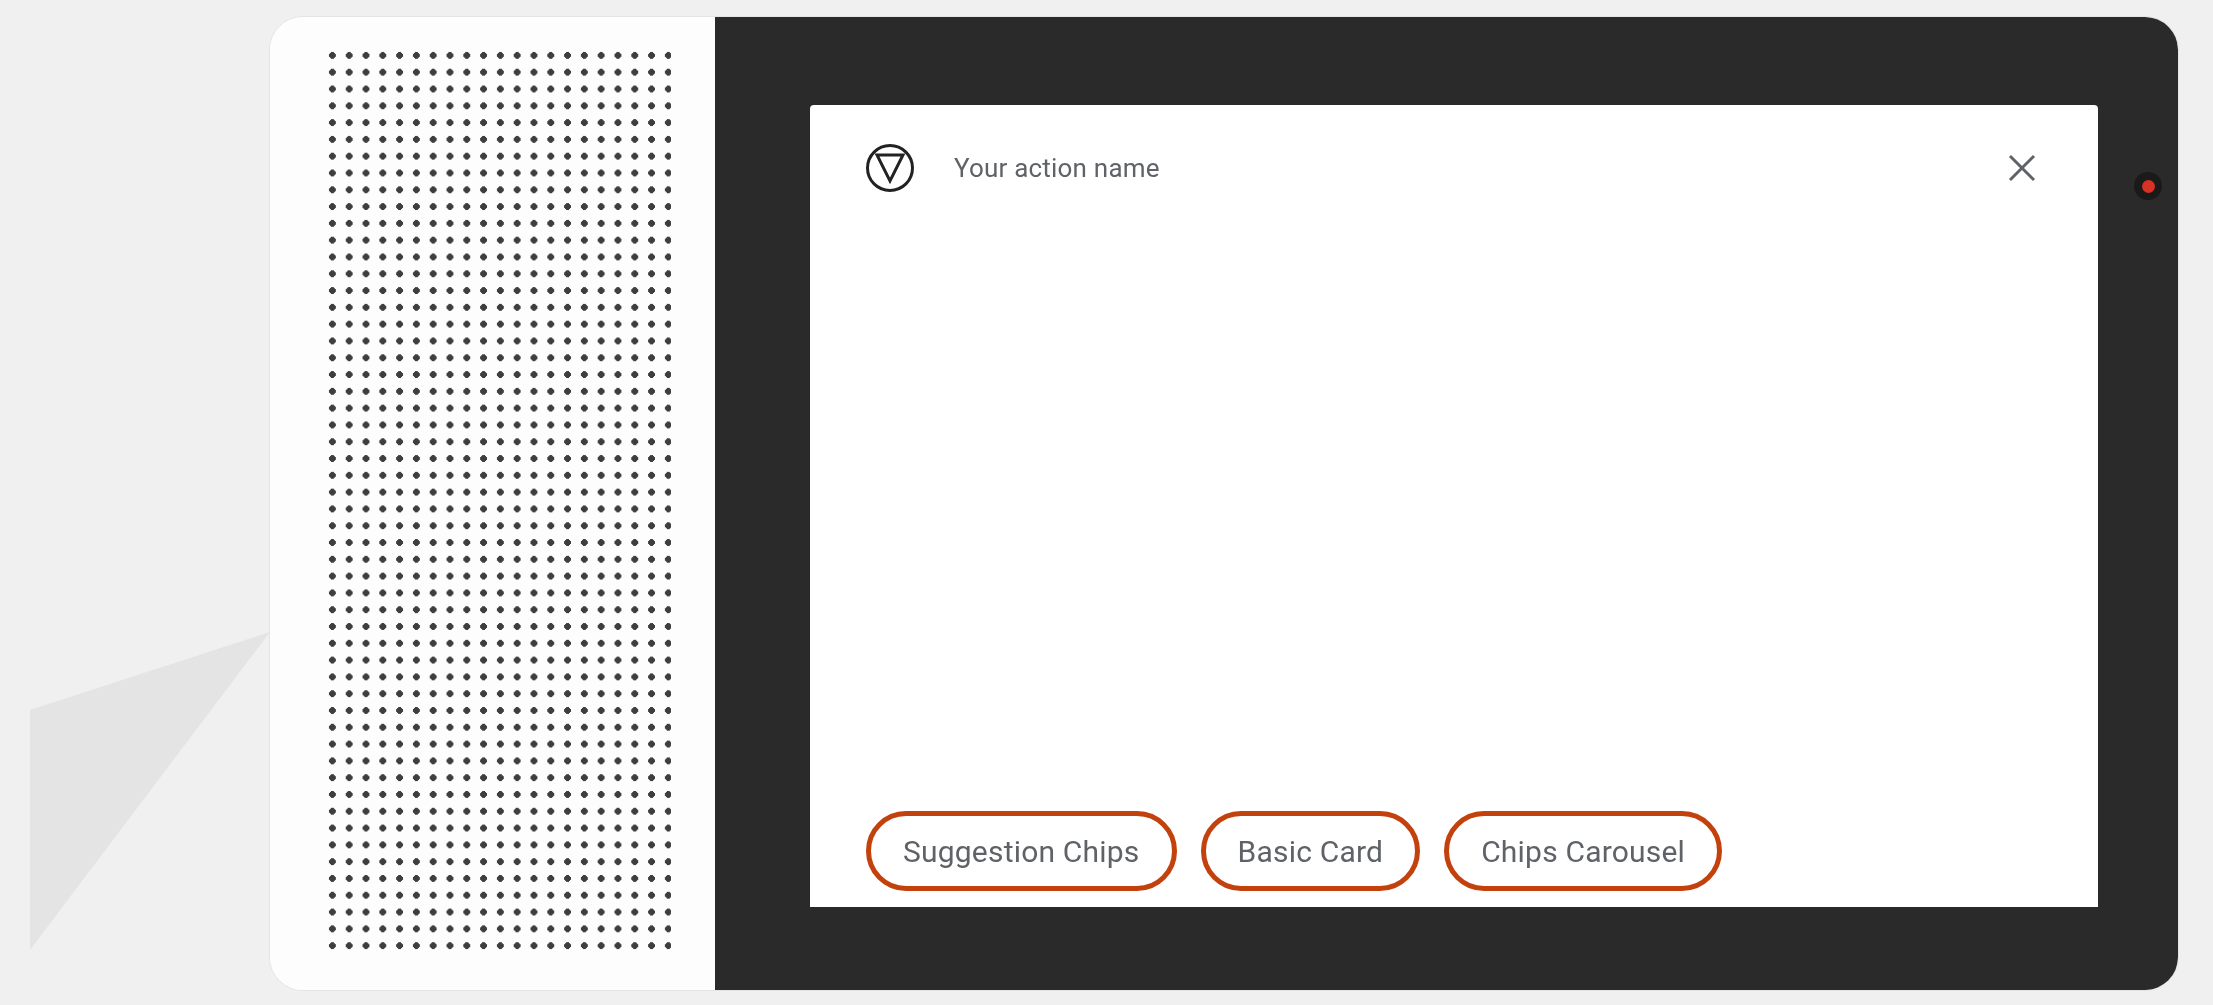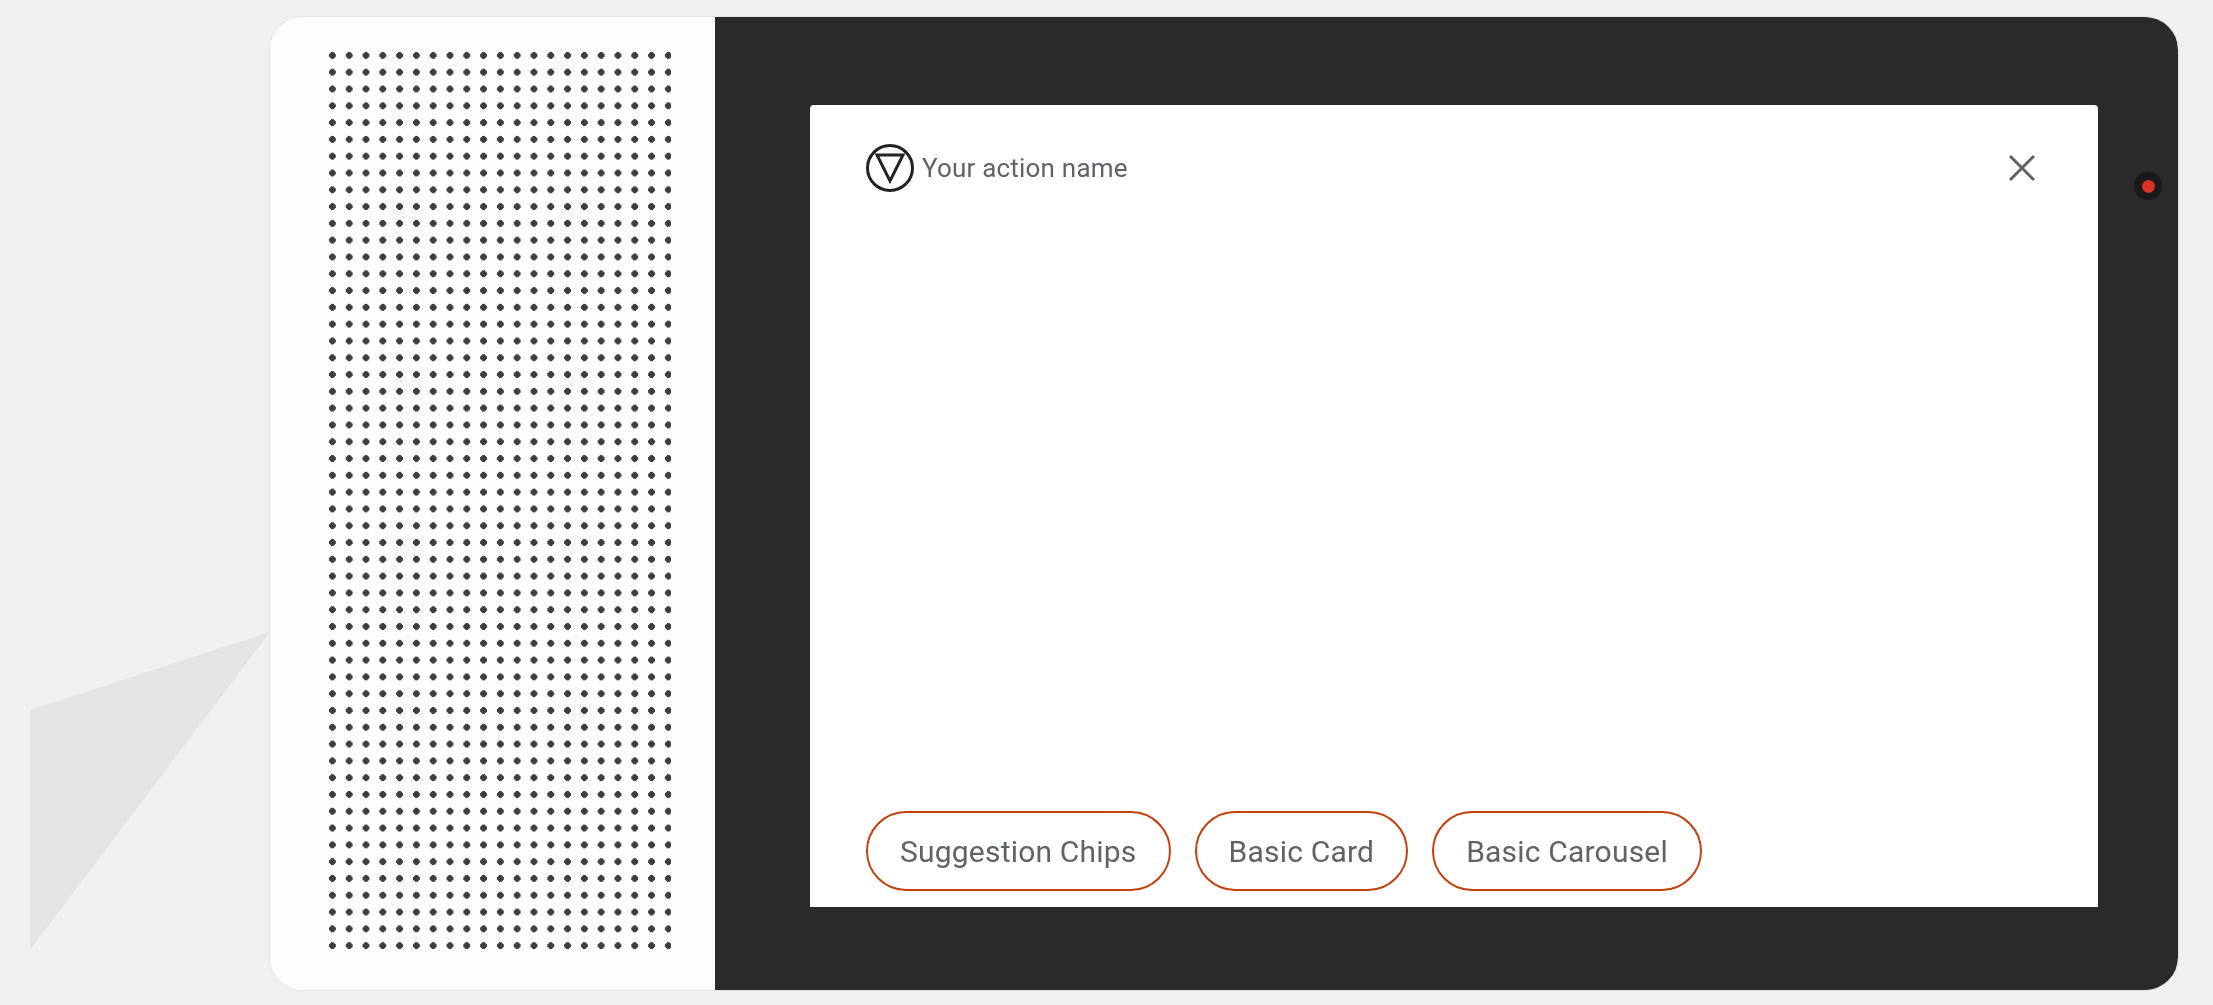--- a/index.html
+++ b/index.html
@@ -112,21 +112,21 @@
     height: 48px;
     border: 3px solid #222;
     border-radius: 50%;
     display: flex;
     align-items: center;
     justify-content: center;
     flex-shrink: 0;
   }
   .action-icon svg { display: block; }
   .action-title {
-    margin-left: 8px;
+    margin-left: 40px;
     font-size: 26px;
     color: #5f6368;
     font-weight: 400;
     letter-spacing: 0.2px;
   }
   .spacer { flex: 1; }
   .close-btn {
     width: 40px;
     height: 40px;
     display: flex;
@@ -142,21 +142,21 @@
 
   
   .chips {
     display: flex;
     gap: 24px;
     padding: 0 0 16px 56px;
   }
   .chip {
     height: 80px;
     padding: 0 32px;
-    border: 2px solid #c2410c;
+    border: 5px solid #c2410c;
     border-radius: 40px;
     background: #fff;
     font-size: 30px;
     color: #5f6368;
     display: flex;
     align-items: center;
     cursor: pointer;
     user-select: none;
     letter-spacing: 0.2px;
     justify-content: flex-end;
@@ -200,21 +200,21 @@
       <div class="card-body"></div>
 
       <div class="chips">
         <div class="chip">
           <span>Suggestion Chips</span>
         </div>
         <div class="chip">
           <span>Basic Card</span>
         </div>
         <div class="chip">
-          <span>Basic Carousel</span>
+          <span>Chips Carousel</span>
         </div>
       </div>
 
     </div>
 
   </div>
 
 </div>
 
 </body></html>

